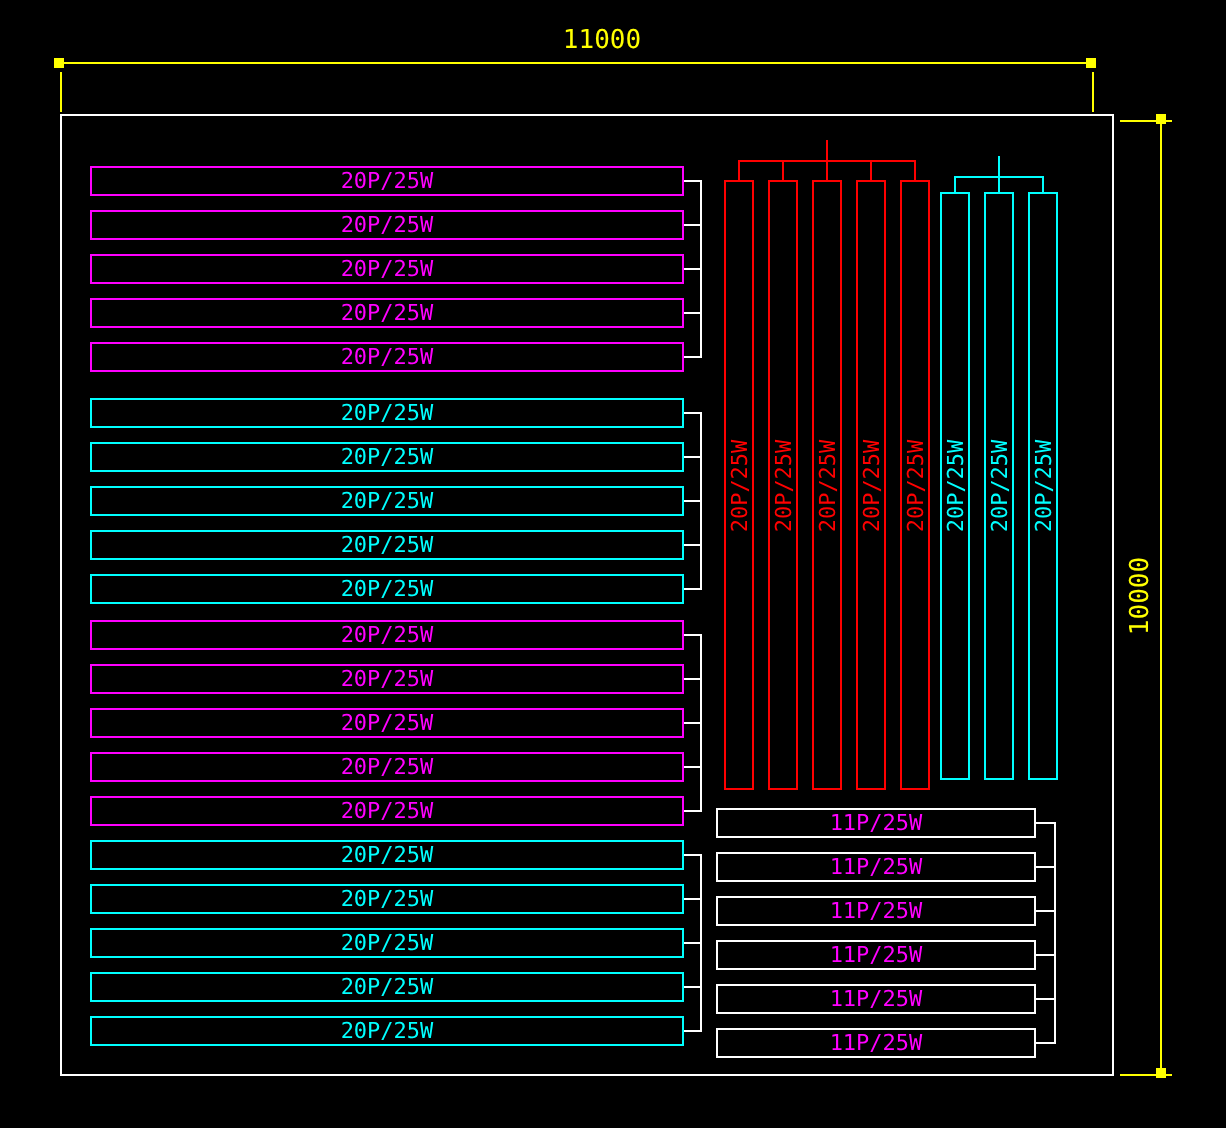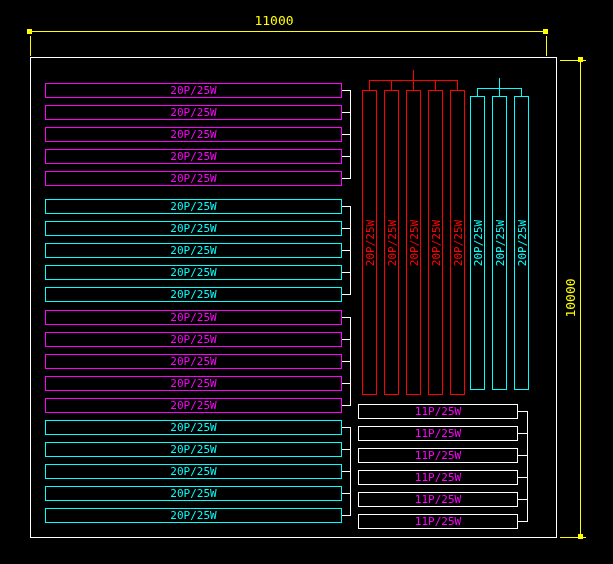--- a/index.html
+++ b/index.html
@@ -38,21 +38,21 @@
 
 <div id="canvas">
 
   <div class="outline" style="left:30px; top:57px; width:527px; height:481px;"></div>
 
   <div class="line" style="left:30px; top:31px; width:517px; height:1px; background:#FFFF00;"></div>
   <div class="line" style="left:30px; top:36px; width:1px; height:20px; background:#FFFF00;"></div>
   <div class="line" style="left:546px; top:36px; width:1px; height:20px; background:#FFFF00;"></div>
   <div class="grip" style="left:27px; top:29px;"></div>
   <div class="grip" style="left:543px; top:29px;"></div>
-  <div class="dimtext" style="left:244px; top:14px; width:60px;">11000</div>
+  <div class="dimtext" style="left:271px; top:14px; width:60px;">11000</div>
 
   <div class="line" style="left:580px; top:60px; width:1px; height:478px; background:#FFFF00;"></div>
   <div class="line" style="left:560px; top:60px; width:26px; height:1px; background:#FFFF00;"></div>
   <div class="line" style="left:560px; top:537px; width:26px; height:1px; background:#FFFF00;"></div>
   <div class="grip" style="left:578px; top:57px;"></div>
   <div class="grip" style="left:578px; top:534px;"></div>
   <div class="dimtext vertical" style="left:541px; top:291px; width:60px;">10000</div>
 
 <div class="bar" style="left: 45px; top: 83px; width: 297px; height: 15px; border-color: rgb(255, 0, 255); color: rgb(255, 0, 255);">20P/25W</div>
     <div class="line" style="left: 342px; top: 90px; width: 8px; height: 1px; background: rgb(255, 255, 255);"></div>

